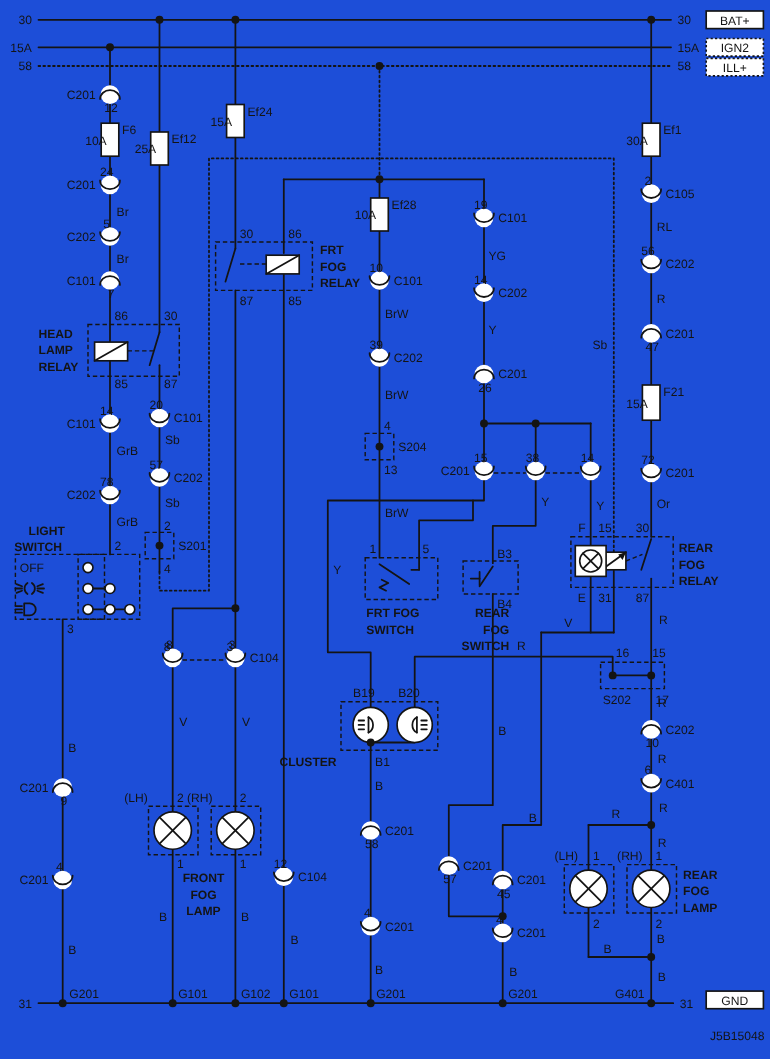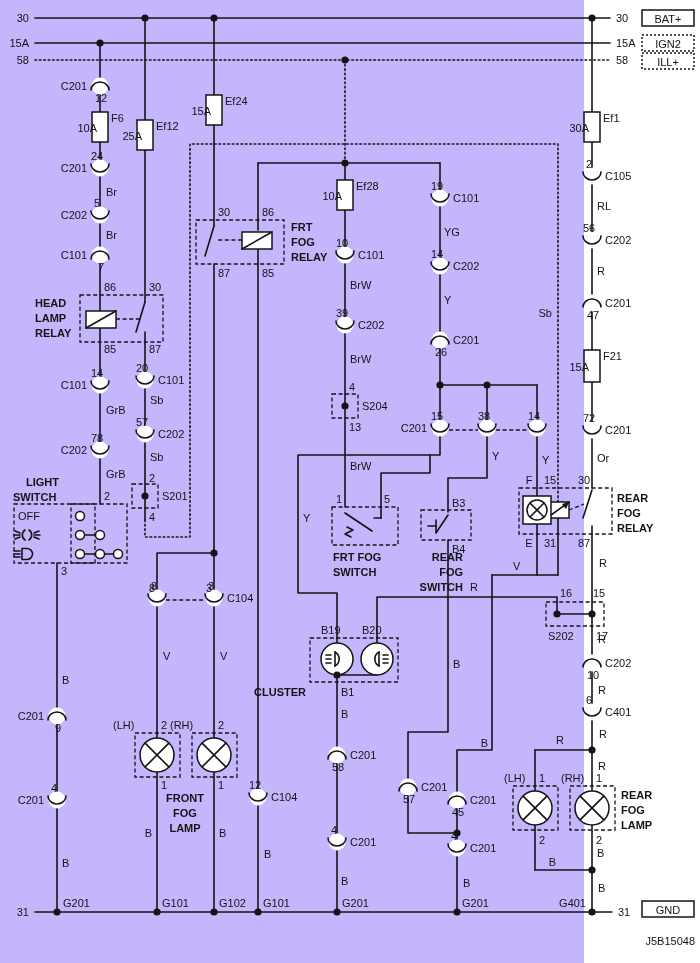--- a/index.html
+++ b/index.html
@@ -1,16 +1,16 @@
 <!DOCTYPE html>
 <html><head>
 <meta charset="utf-8">
 <style>
   html,body{margin:0;padding:0;background:#fff;}
-  #page{width:584px;height:963px;position:relative;background:#c4b5fd;}
+  #page{width:700px;height:963px;position:relative;background:#1d4ed8;}
   svg{display:block;}
   .w{stroke:#141414;stroke-width:1.6;fill:none;stroke-linecap:round;stroke-linejoin:round;}
   .dt{stroke-dasharray:1.6 2.8;}
   .dashln{stroke:#141414;stroke-width:1.3;fill:none;stroke-dasharray:4 2.6;}
   .box{fill:none;stroke:#141414;stroke-width:1.3;stroke-dasharray:4 2.6;}
   .tag{fill:#fff;stroke:#141414;stroke-width:1.5;}
   .tagd{stroke-dasharray:2 2;}
   .sym{fill:#fff;stroke:#141414;stroke-width:1.5;}
   .blk{fill:#141414;stroke:none;}
   .mask{fill:#fff;stroke:none;}

